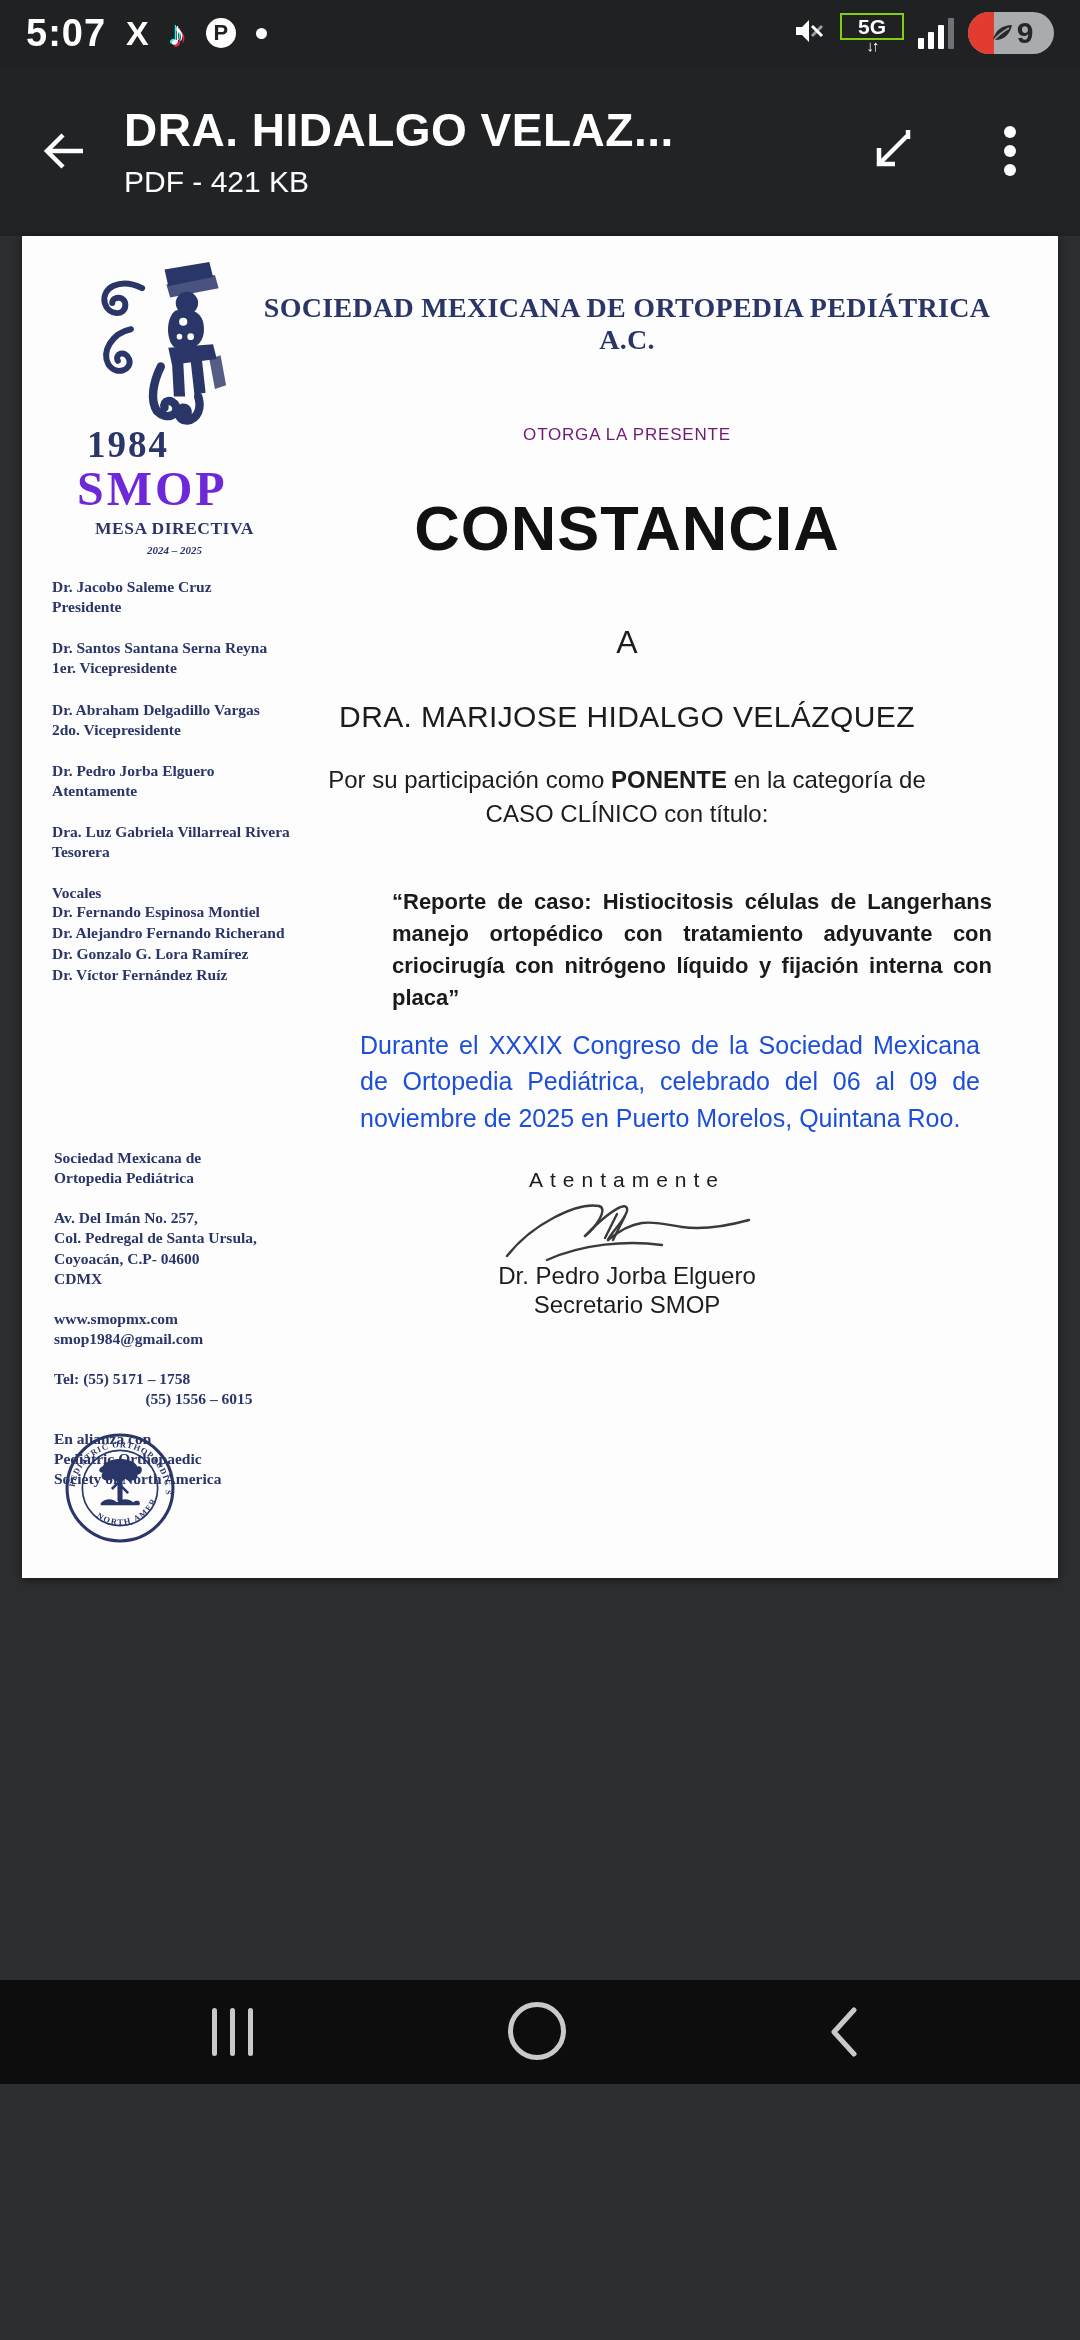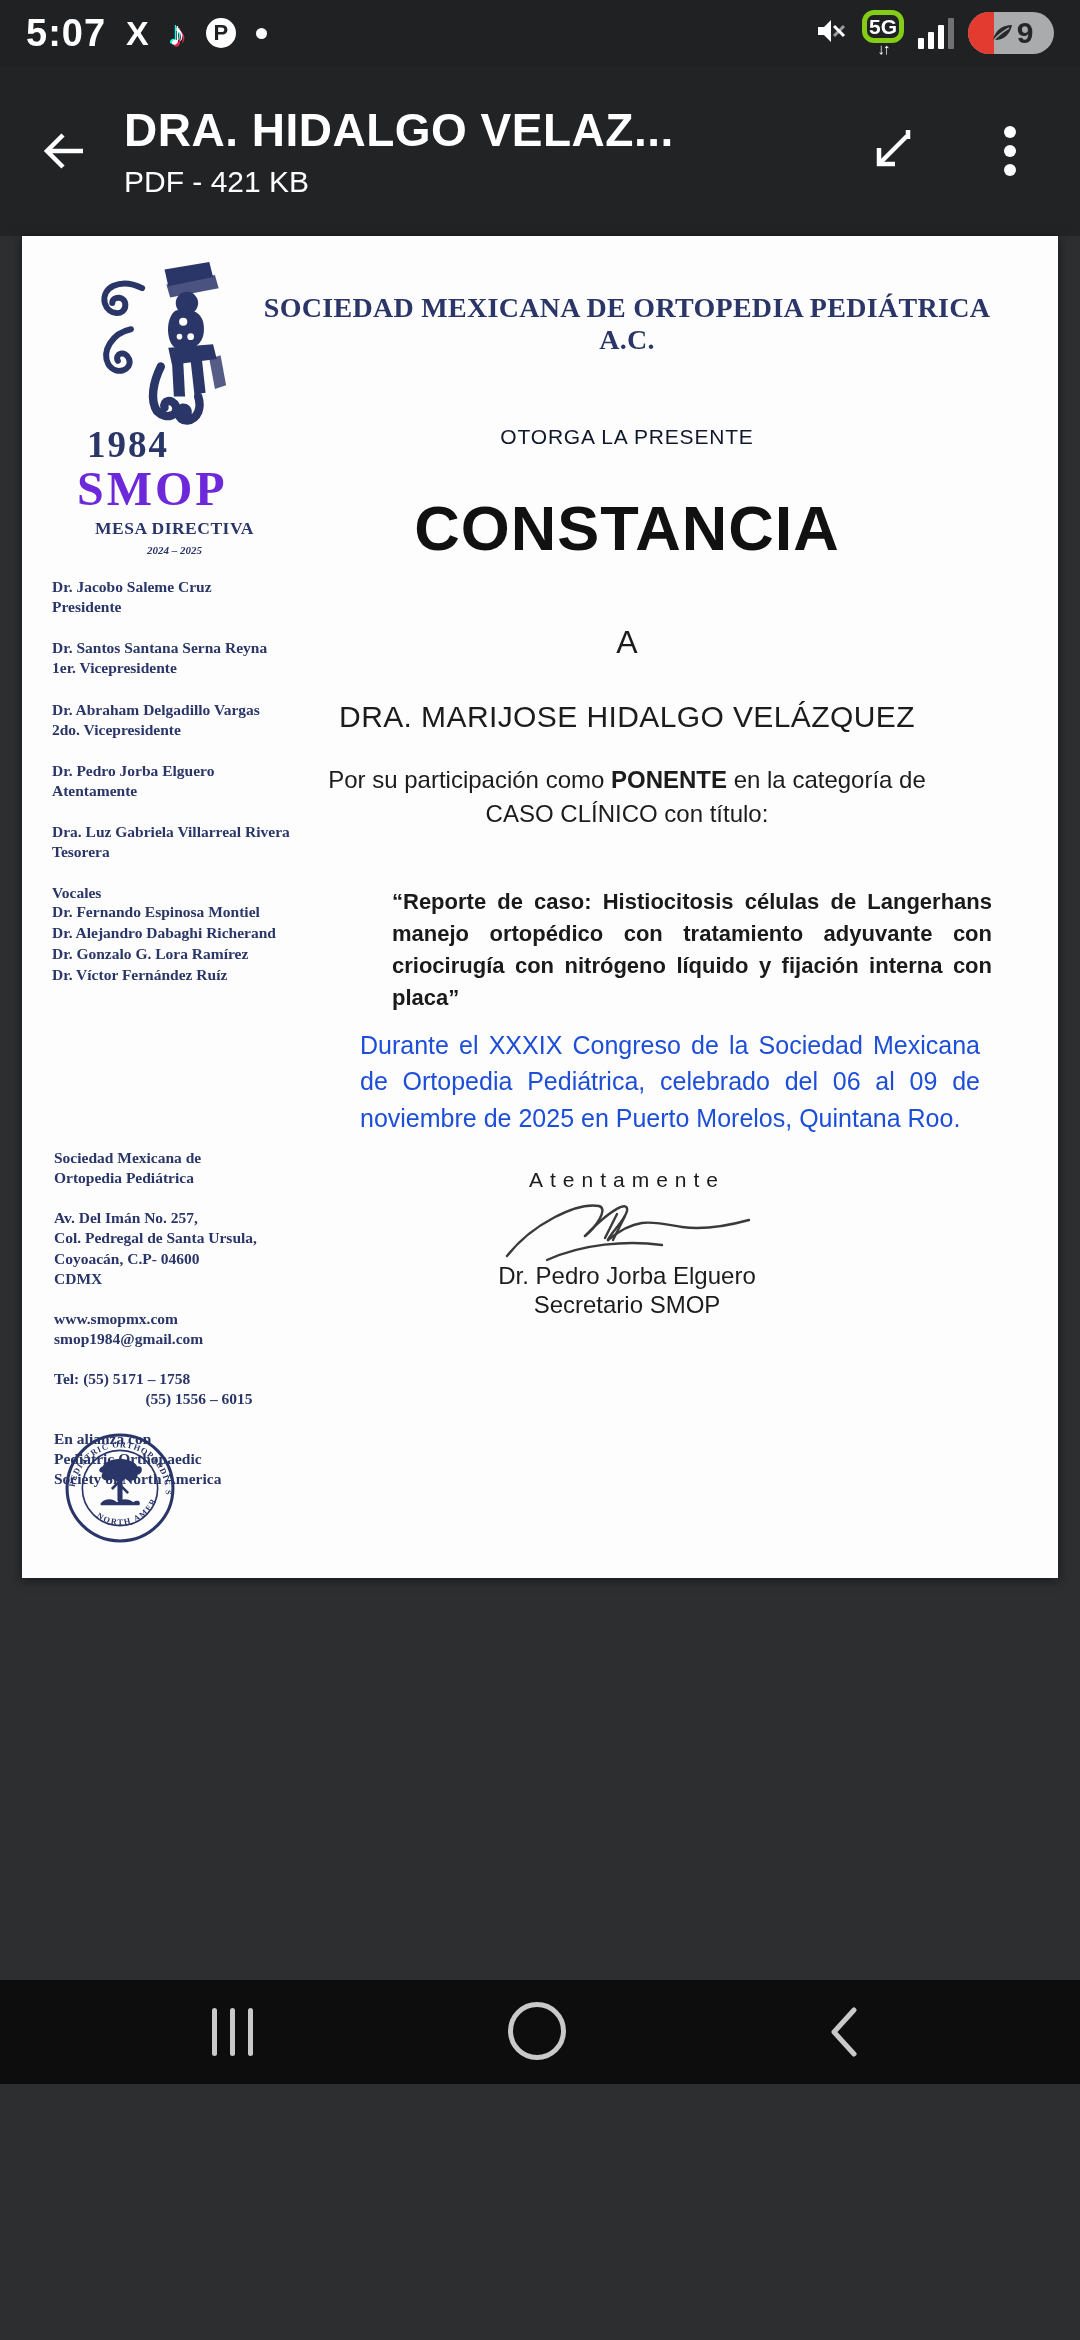--- a/index.html
+++ b/index.html
@@ -14,22 +14,22 @@
   .sb-left { display:flex; align-items:center; gap:20px; }
   .sb-time { font-size:38px; font-weight:700; letter-spacing:1px; }
   .sb-x { font-size:34px; font-weight:900; }
   .sb-tiktok { font-size:34px; font-weight:700; color:#fff;
     text-shadow:-2px -1px 0 #2af0ea, 2px 2px 0 #e8264c; }
   .sb-pinterest { width:30px; height:30px; border-radius:50%; background:#fff; color:#1f2123;
     font-weight:900; font-size:22px; display:flex; align-items:center; justify-content:center; }
   .sb-dot { width:11px; height:11px; border-radius:50%; background:#fff; }
   .sb-right { display:flex; align-items:center; gap:14px; }
   .sb-5g { display:flex; flex-direction:column; align-items:center; line-height:1; }
-  .sb-5g .box { border:5px solid #84cc16; border-radius:12px; font-size:21px; font-weight:700;
-    padding:1px 2px; }
+  .sb-5g .box { border:2px solid #84cc16; border-radius:0; font-size:21px; font-weight:700;
+    padding:1px 16px; }
   .sb-5g .arrows { font-size:15px; margin-top:-2px; letter-spacing:-2px; }
   .sb-signal { display:flex; align-items:flex-end; gap:4px; height:32px; }
   .sb-signal i { display:block; width:6px; border-radius:1px; background:#fff; }
   .sb-signal i:nth-child(1){height:11px;} .sb-signal i:nth-child(2){height:17px;}
   .sb-signal i:nth-child(3){height:24px;} .sb-signal i:nth-child(4){height:31px;background:#6f7173;}
   .sb-battery { position:relative; width:86px; height:42px; border-radius:21px; background:#a9abad;
     display:flex; align-items:center; justify-content:center; overflow:hidden; }
   .sb-battery .red { position:absolute; left:0; top:0; bottom:0; width:26px; background:#e33b30; }
   .sb-battery .leaf { position:relative; width:26px; height:26px; margin-right:2px; }
   .sb-battery .pct { position:relative; color:#242628; font-size:30px; font-weight:800; }
@@ -70,21 +70,21 @@
   .contact .grp { margin-bottom:19px; }
   .contact .indent { padding-left:40px;text-align:center; }
 
   .seal { position:absolute; left:42px; top:1196px; width:112px; height:112px; }
 
   .main-col { position:absolute; left:240px; right:66px; top:0; }
   .org-title { position:absolute; top:56px; left:0; right:0; text-align:center;
     font-family:"Liberation Serif", serif; font-weight:700; font-size:28px; color:#2a3568;
     letter-spacing:.3px; }
   .grants { position:absolute; top:189px; left:0; right:0; text-align:center;
-    font-size:21px; color:#0f172a; letter-spacing:.8px; }
+    font-size:17px; color:#701a75; letter-spacing:.8px; }
   .constancia { position:absolute; top:256px; left:0; right:0; text-align:center;
     font-size:63px; font-weight:700; color:#111; letter-spacing:1px; }
   .to-a { position:absolute; top:388px; left:0; right:0; text-align:center; font-size:32px; color:#1c1c1c; }
   .recipient { position:absolute; top:464px; left:0; right:0; text-align:center;
     font-size:30px; color:#1c1c1c; letter-spacing:.4px; }
   .participation { position:absolute; top:527px; left:0; right:0; text-align:center;
     font-size:24px; color:#1c1c1c; line-height:1.4; }
   .work-title { position:absolute; top:650px; left:130px; right:0; text-align:justify;
     font-size:22px; font-weight:700; color:#1a1a1a; line-height:1.45; }
   .congress { position:absolute; top:791px; left:98px; right:12px; text-align:justify;
@@ -227,21 +227,21 @@
         <div>Dr. Pedro Jorba Elguero</div>
         <div class="role">Atentamente</div>
       </div>
       <div class="member">
         <div>Dra. Luz Gabriela Villarreal Rivera</div>
         <div class="role">Tesorera</div>
       </div>
 
       <div class="vocales-title">Vocales</div>
       <div class="vocal">Dr. Fernando Espinosa Montiel</div>
-      <div class="vocal">Dr. Alejandro Dabaghi Richerand</div>
+      <div class="vocal">Dr. Alejandro Fernando Richerand</div>
       <div class="vocal">Dr. Gonzalo G. Lora Ramírez</div>
       <div class="vocal">Dr. Víctor Fernández Ruíz</div>
     </div>
 
     <div class="contact">
       <div class="grp">
         <div>Sociedad Mexicana de</div>
         <div>Ortopedia Pediátrica</div>
       </div>
       <div class="grp">

